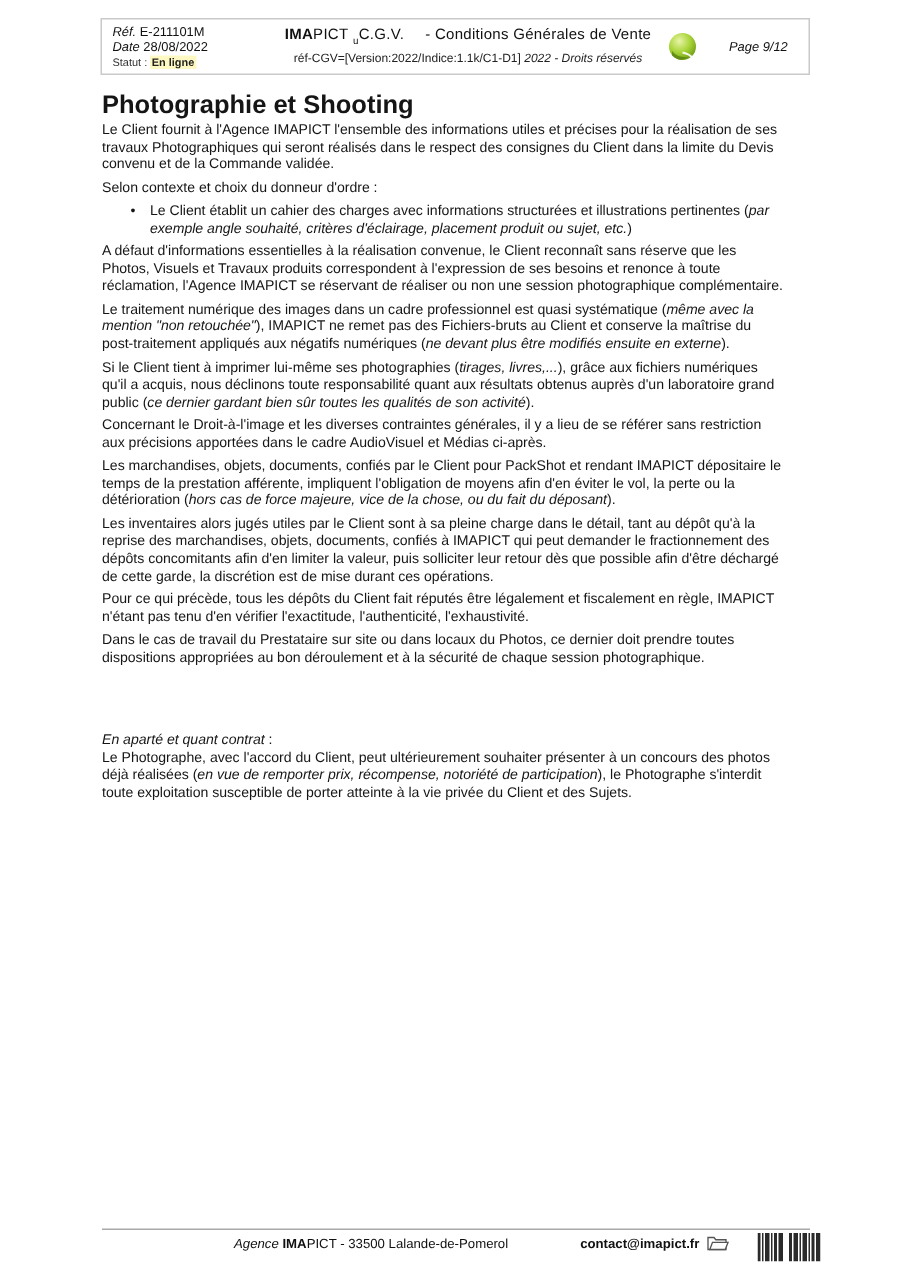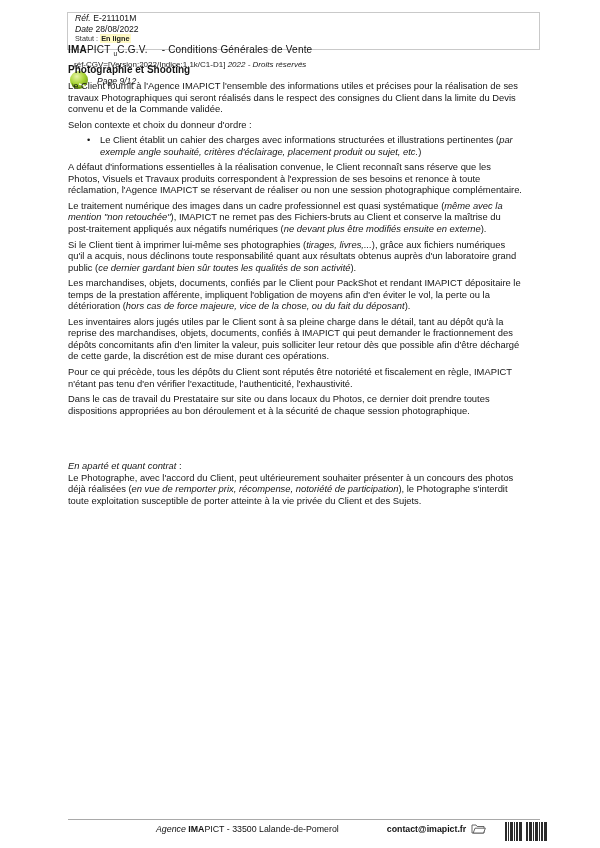--- a/index.html
+++ b/index.html
@@ -8,43 +8,43 @@
     font-family:"Liberation Sans", sans-serif; color:#111;
     position:relative; overflow:hidden;
   }
   .it { font-style:italic; }
   .b  { font-weight:bold; }
 
   
   .doc-header {
     position:absolute; left:67px; top:12px; width:473px; height:38px;
     border:1px solid #c9c9c9; background:#fff;
-    display:flex; align-items:flex-start; box-sizing:border-box;flex-direction:column;
+    display:flex; align-items:center; box-sizing:border-box;
   }
   .hdr-left { width:112px; padding-left:7px; box-sizing:border-box; }
   .hdr-left .meta-line { font-size:8.6px; line-height:10.5px; }
   .hdr-left .meta-label { font-style:italic; }
   .hdr-left .status-line { font-size:7.3px; line-height:10px; color:#333; }
   .status-value { background:#fef9c3; font-weight:bold; color:#222; padding:0 1px; }
   .hdr-center { flex:1; text-align:center; }
   .hdr-title { font-size:10px; line-height:12px; letter-spacing:0.2px; }
   .hdr-title .gap { display:inline-block; width:14px; }
   .hdr-title sub { font-size:6.5px; }
   .hdr-subtitle { font-size:8px; line-height:10px; color:#222; }
-  .hdr-right { width:95px; display:flex; align-items:center; gap:7px; }
+  .hdr-right { width:95px; display:flex; align-items:center; gap:20px; }
   .page-label { font-size:8.6px; font-style:italic; white-space:nowrap; }
   .logo { width:22px; height:21px; flex:0 0 auto; }
 
   
   .content {
     position:absolute; left:68px; top:63px; width:473px;
     font-size:9.4px; line-height:11.55px; color:#151515;
     text-align:left;
   }
-  .section-title { font-size:10px; font-weight:bold; margin:0 0 3px 0; line-height:14px; }
+  .section-title { font-size:17px; font-weight:bold; margin:0 0 3px 0; line-height:14px; }
   .content p { margin:0 18px 4px 0; }
   .content ul { margin:0 0 4px 0; padding:0 0 0 32px; list-style:none; }
   .content li { position:relative; margin:0; }
   .content li::before { content:"\2022"; position:absolute; left:-13px; top:0; }
   .spacer { height:40px; }
   .aside-label { margin-bottom:0 !important; }
 
   
   .footer-rule {
     position:absolute; left:68px; top:819px; width:472px;
@@ -114,23 +114,24 @@
     <p><span>Le Client fournit à l'Agence IMAPICT l'ensemble des informations utiles et précises pour la réalisation de ses travaux Photographiques qui seront réalisés dans le respect des consignes du Client dans la limite du Devis convenu et de la Commande validée.</span></p>
     <p><span>Selon contexte et choix du donneur d'ordre :</span></p>
 
     <ul>
       <li><span>Le Client établit un cahier des charges avec informations structurées et illustrations pertinentes (</span><span class="it">par exemple angle souhaité, critères d'éclairage, placement produit ou sujet, etc.</span><span>)</span></li>
     </ul>
 
     <p><span>A défaut d'informations essentielles à la réalisation convenue, le Client reconnaît sans réserve que les Photos, Visuels et Travaux produits correspondent à l'expression de ses besoins et renonce à toute réclamation, l'Agence IMAPICT se réservant de réaliser ou non une session photographique complémentaire.</span></p>
     <p><span>Le traitement numérique des images dans un cadre professionnel est quasi systématique (</span><span class="it">même avec la mention "non retouchée"</span><span>), IMAPICT ne remet pas des Fichiers-bruts au Client et conserve la maîtrise du post-traitement appliqués aux négatifs numériques (</span><span class="it">ne devant plus être modifiés ensuite en externe</span><span>).</span></p>
     <p><span>Si le Client tient à imprimer lui-même ses photographies (</span><span class="it">tirages, livres,...</span><span>), grâce aux fichiers numériques qu'il a acquis, nous déclinons toute responsabilité quant aux résultats obtenus auprès d'un laboratoire grand public (</span><span class="it">ce dernier gardant bien sûr toutes les qualités de son activité</span><span>).</span></p>
+    <p><span>Concernant le Droit-à-l'image et les diverses contraintes générales, il y a lieu de se référer sans restriction aux précisions apportées dans le cadre AudioVisuel et Médias ci-après.</span></p>
     <p><span>Les marchandises, objets, documents, confiés par le Client pour PackShot et rendant IMAPICT dépositaire le temps de la prestation afférente, impliquent l'obligation de moyens afin d'en éviter le vol, la perte ou la détérioration (</span><span class="it">hors cas de force majeure, vice de la chose, ou du fait du déposant</span><span>).</span></p>
     <p><span>Les inventaires alors jugés utiles par le Client sont à sa pleine charge dans le détail, tant au dépôt qu'à la reprise des marchandises, objets, documents, confiés à IMAPICT qui peut demander le fractionnement des dépôts concomitants afin d'en limiter la valeur, puis solliciter leur retour dès que possible afin d'être déchargé de cette garde, la discrétion est de mise durant ces opérations.</span></p>
-    <p><span>Pour ce qui précède, tous les dépôts du Client sont réputés être notoriété et fiscalement en règle, IMAPICT n'étant pas tenu d'en vérifier l'exactitude, l'authenticité, l'exhaustivité.</span></p>
+    <p><span>Pour ce qui précède, tous les dépôts du Client fait réputés être légalement et fiscalement en règle, IMAPICT n'étant pas tenu d'en vérifier l'exactitude, l'authenticité, l'exhaustivité.</span></p>
     <p><span>Dans le cas de travail du Prestataire sur site ou dans locaux du Photos, ce dernier doit prendre toutes dispositions appropriées au bon déroulement et à la sécurité de chaque session photographique.</span></p>
 
     <div class="spacer"></div>
 
     <p class="aside-label"><span class="it">En aparté et quant contrat</span><span> :</span></p>
     <p><span>Le Photographe, avec l'accord du Client, peut ultérieurement souhaiter présenter à un concours des photos déjà réalisées (</span><span class="it">en vue de remporter prix, récompense, notoriété de participation</span><span>), le Photographe s'interdit toute exploitation susceptible de porter atteinte à la vie privée du Client et des Sujets.</span></p>
   </div>
 
   <div class="footer-rule"></div>
   <div class="doc-footer">

